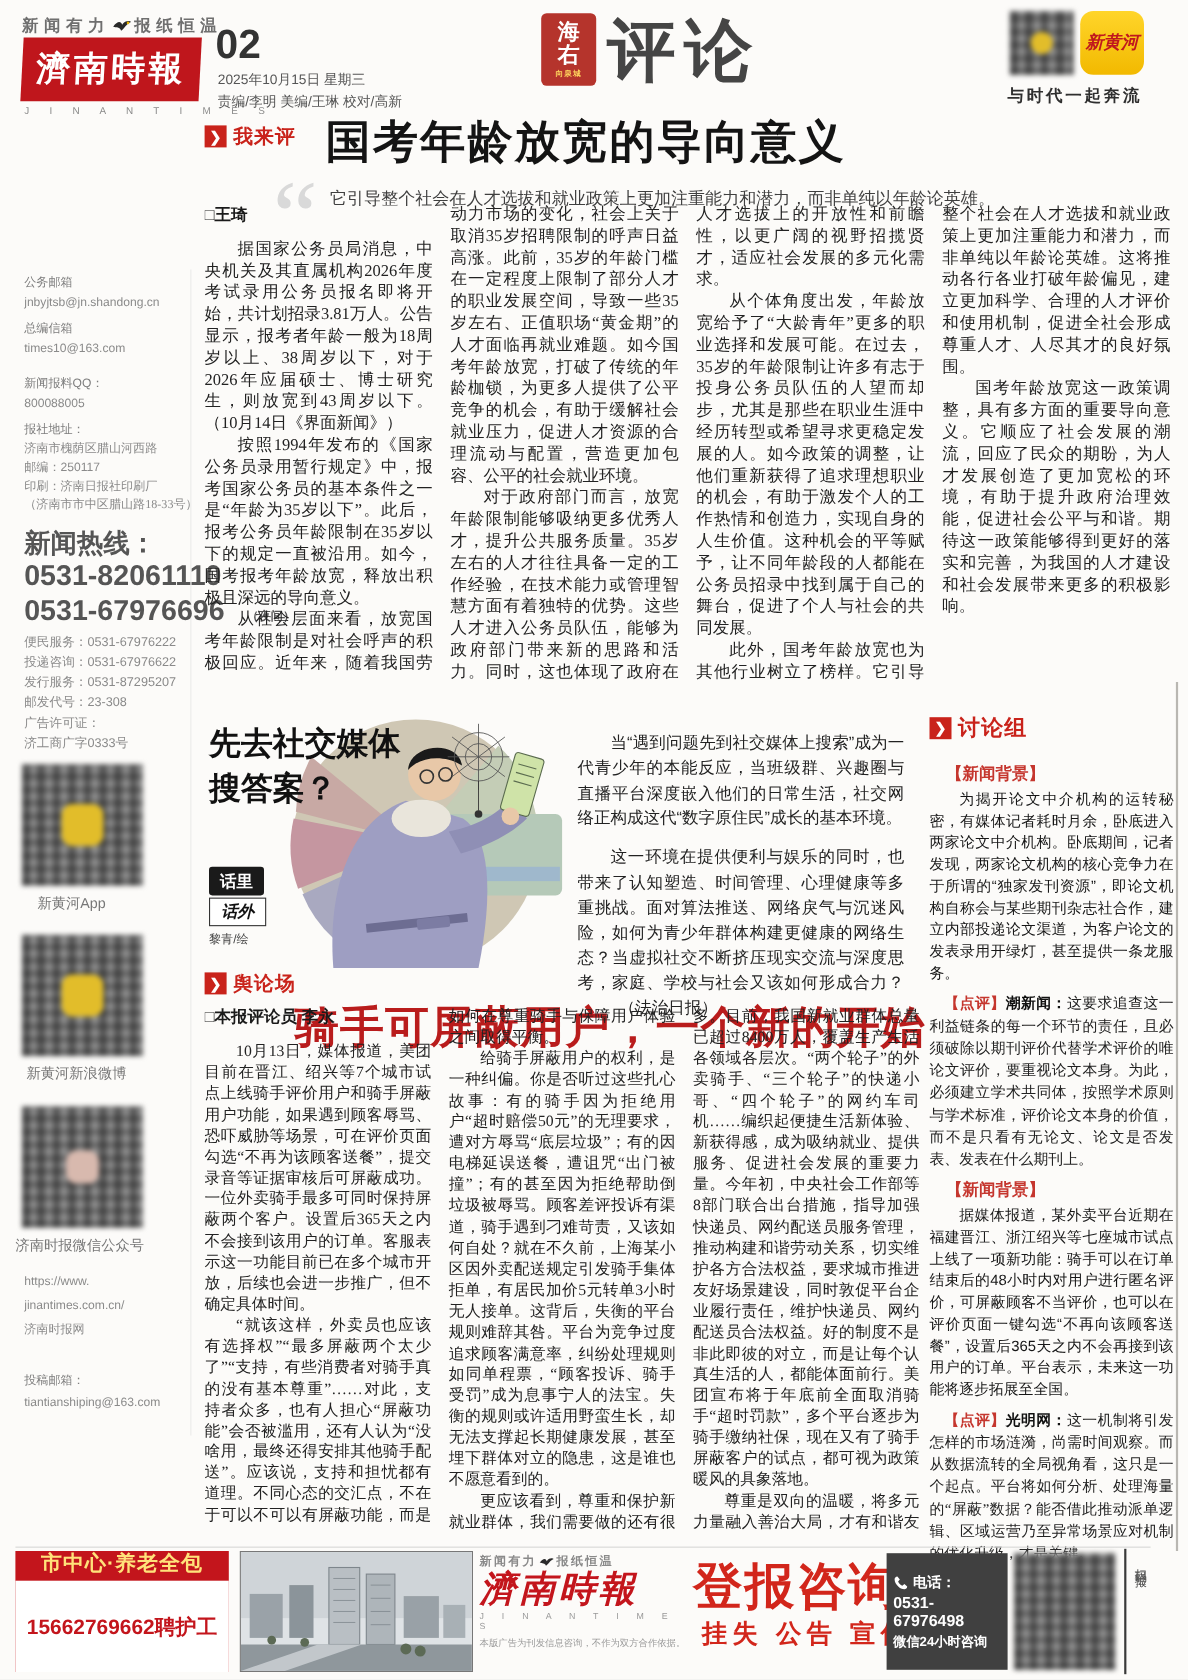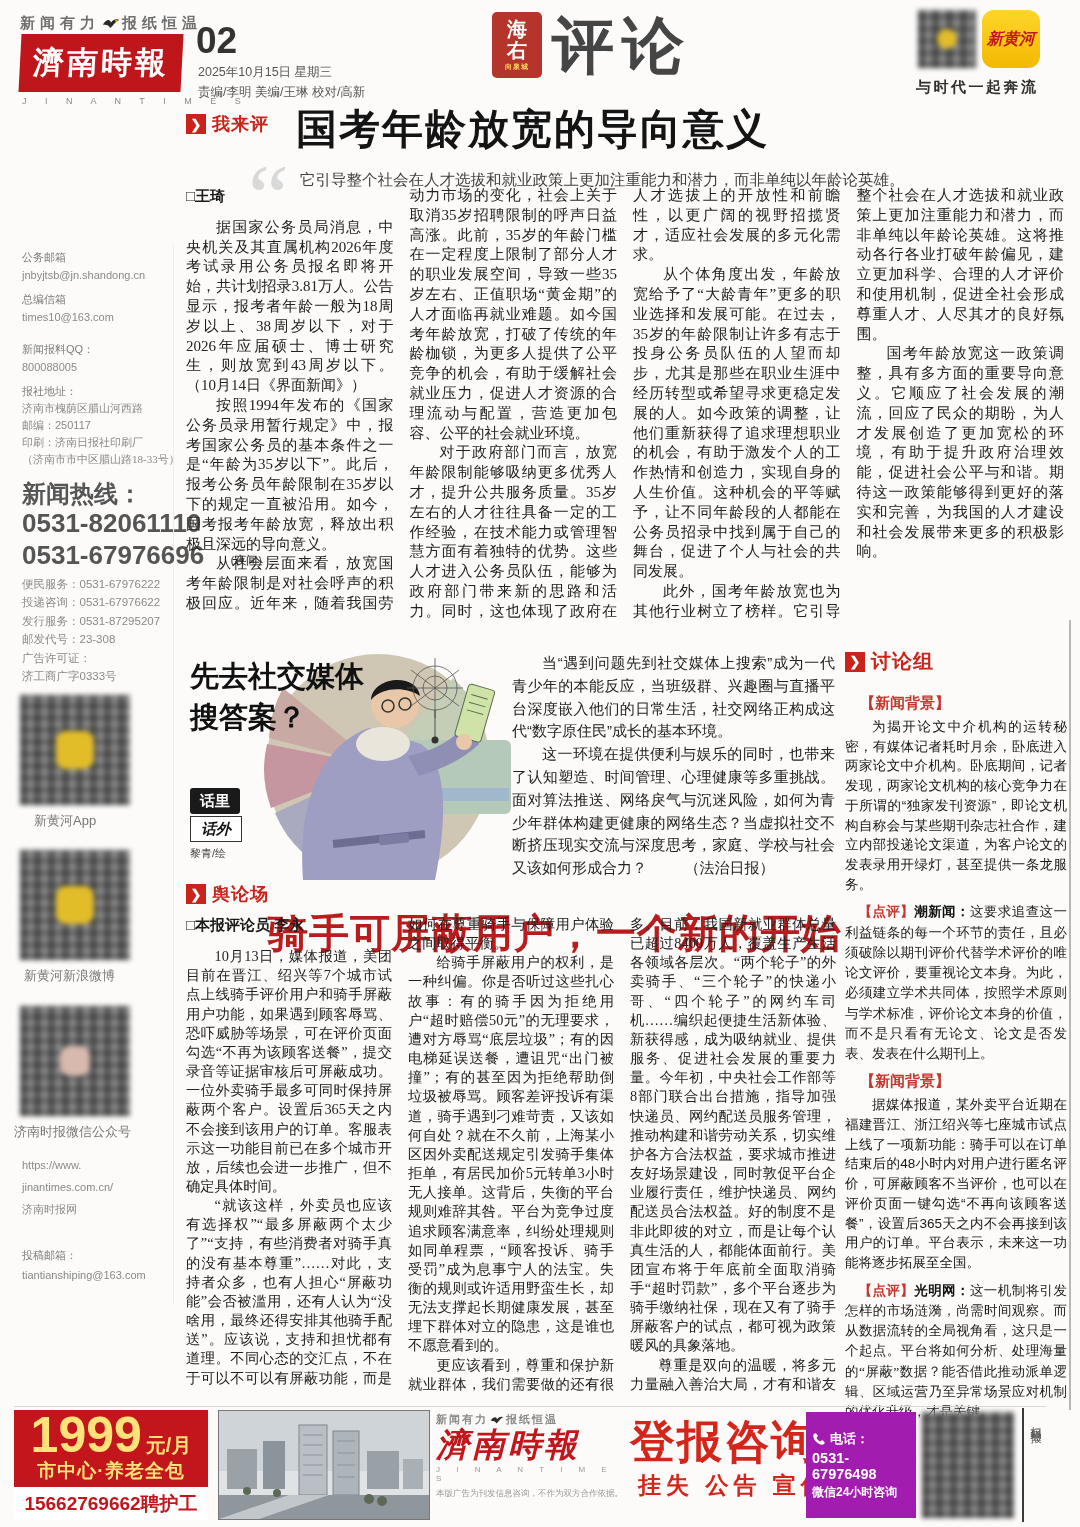--- a/index.html
+++ b/index.html
@@ -62,21 +62,21 @@
   
   .cartoon-box{left:183px;top:648px;width:330px;height:232px;overflow:hidden;}
   .cartoon-title{left:190px;top:656px;font-size:29px;font-weight:900;color:#111;line-height:1.4;}
   .stamp1{left:190px;top:788px;width:50px;height:26px;background:#1a1a1a;color:#fff;font-weight:bold;
           font-size:15px;display:flex;align-items:center;justify-content:center;border-radius:3px;}
   .stamp2{left:190px;top:816px;width:50px;height:24px;border:1px solid #333;color:#111;
           font-family:"Liberation Serif",serif;font-style:italic;font-weight:bold;font-size:15px;
           display:flex;align-items:center;justify-content:center;background:#fff;}
   .credit{left:190px;top:846px;font-size:11px;color:#444;}
   .cartoon-text{left:512px;top:652px;width:323px;font-size:15px;line-height:1.52;text-align:justify;color:#222;}
-  .cartoon-text p{margin:0;text-indent:2em;}
+  .cartoon-text p{margin:13px;text-indent:2em;}
   .cartoon-text .src{margin-left:2.5em;}
 
   
   .dz{left:845px;top:686px;width:222px;}
   .dz-label{color:#c5362e;font-weight:bold;font-size:15px;margin:8px 0 4px;text-indent:1em;}
   .dz-news{font-size:13.5px;font-weight:500;line-height:1.46;text-align:justify;color:#161616;margin:0;text-indent:2em;}
   .dz-comment{font-family:"Liberation Serif",serif;font-size:13.5px;line-height:1.5;text-align:justify;
               color:#222;margin:8px 0 0;text-indent:1em;}
   .dz-comment .dz-l{color:#c5362e;font-weight:bold;font-family:"Liberation Sans",sans-serif;}
   .dz-comment b{font-family:"Liberation Sans",sans-serif;color:#111;}
@@ -92,21 +92,21 @@
             margin-top:3px;flex:1;display:flex;align-items:center;justify-content:center;}
   .city{left:218px;top:1410px;width:212px;height:110px;border:1px solid #777;box-sizing:border-box;}
   .f-logo{left:436px;top:1412px;width:195px;}
   .f-slogan{font-size:11px;font-weight:bold;letter-spacing:2px;color:#8a8a8a;display:flex;align-items:center;gap:2px;}
   .f-mast{font-family:"Liberation Serif",serif;font-weight:900;font-style:italic;font-size:33px;
           color:#c3151c;letter-spacing:3px;line-height:1.15;}
   .f-en{font-size:8px;letter-spacing:7px;color:#999;}
   .f-disc{font-size:8.5px;color:#9a9a9a;margin-top:5px;}
   .f-service-title{left:630px;top:1412px;font-size:45px;font-weight:900;color:#d2261b;letter-spacing:2px;}
   .f-service-items{left:638px;top:1470px;font-size:23px;font-weight:900;color:#d2261b;letter-spacing:5px;}
-  .f-phone{left:806px;top:1412px;width:110px;height:106px;background:#a21caf;color:#fff;
+  .f-phone{left:806px;top:1412px;width:110px;height:106px;background:#404040;color:#fff;
            display:flex;flex-direction:column;justify-content:center;padding:0 6px;box-sizing:border-box;gap:2px;}
   .f-phone .row1{display:flex;align-items:center;gap:4px;font-size:13px;font-weight:bold;}
   .f-phone .num{font-size:14.5px;font-weight:800;letter-spacing:0px;}
   .f-phone .wx{font-size:12px;font-weight:bold;}
   .f-qr{left:922px;top:1412px;width:92px;height:106px;}
   .f-vline{left:1022px;top:1408px;width:1.5px;height:114px;background:#3a3a3a;}
   .f-vtext{left:1028px;top:1418px;writing-mode:vertical-rl;font-size:11px;color:#555;letter-spacing:2px;}
 </style>
 </head>
 <body>
@@ -269,24 +269,20 @@
     <p class="byline">□本报评论员 李永</p>
     <p>10月13日，媒体报道，美团目前在晋江、绍兴等7个城市试点上线骑手评价用户和骑手屏蔽用户功能，如果遇到顾客辱骂、恐吓威胁等场景，可在评价页面勾选“不再为该顾客送餐”，提交录音等证据审核后可屏蔽成功。一位外卖骑手最多可同时保持屏蔽两个客户。设置后365天之内不会接到该用户的订单。客服表示这一功能目前已在多个城市开放，后续也会进一步推广，但不确定具体时间。</p>
     <p>“就该这样，外卖员也应该有选择权”“最多屏蔽两个太少了”“支持，有些消费者对骑手真的没有基本尊重”……对此，支持者众多，也有人担心“屏蔽功能”会否被滥用，还有人认为“没啥用，最终还得安排其他骑手配送”。应该说，支持和担忧都有道理。不同心态的交汇点，不在于可以不可以有屏蔽功能，而是如何在尊重骑手与保障用户体验之间取得平衡。</p>
     <p>给骑手屏蔽用户的权利，是一种纠偏。你是否听过这些扎心故事：有的骑手因为拒绝用户“超时赔偿50元”的无理要求，遭对方辱骂“底层垃圾”；有的因电梯延误送餐，遭诅咒“出门被撞”；有的甚至因为拒绝帮助倒垃圾被辱骂。顾客差评投诉有渠道，骑手遇到刁难苛责，又该如何自处？就在不久前，上海某小区因外卖配送规定引发骑手集体拒单，有居民加价5元转单3小时无人接单。这背后，失衡的平台规则难辞其咎。平台为竞争过度追求顾客满意率，纠纷处理规则如同单程票，“顾客投诉、骑手受罚”成为息事宁人的法宝。失衡的规则或许适用野蛮生长，却无法支撑起长期健康发展，甚至埋下群体对立的隐患，这是谁也不愿意看到的。</p>
     <p>更应该看到，尊重和保护新就业群体，我们需要做的还有很多。目前，我国新就业群体总量已超过8400万人，覆盖生产生活各领域各层次。“两个轮子”的外卖骑手、“三个轮子”的快递小哥、“四个轮子”的网约车司机……编织起便捷生活新体验、新获得感，成为吸纳就业、提供服务、促进社会发展的重要力量。今年初，中央社会工作部等8部门联合出台措施，指导加强快递员、网约配送员服务管理，推动构建和谐劳动关系，切实维护各方合法权益，要求城市推进友好场景建设，同时敦促平台企业履行责任，维护快递员、网约配送员合法权益。好的制度不是非此即彼的对立，而是让每个认真生活的人，都能体面前行。美团宣布将于年底前全面取消骑手“超时罚款”，多个平台逐步为骑手缴纳社保，现在又有了骑手屏蔽客户的试点，都可视为政策暖风的具象落地。</p>
     <p>尊重是双向的温暖，将多元力量融入善治大局，才有和谐友善、守望相助的美好生活。关爱新就业群体，等于关爱我们自己。一份更加安心的外卖，从更为和谐的相处开始。</p>
   </div>
 
   <div class="abs footer-rule"></div>
   <div class="abs ad-box">
-    <div class="ad-price">
-      <span>1999</span>
-      <span class="ad-unit">元/月</span>
-    </div>
     <div class="ad-line2">市中心·养老全包</div>
     <div class="ad-line3">15662769662聘护工</div>
   </div>
   <div class="abs city">
     <svg width="210" height="108" viewBox="0 0 210 108">
       <rect width="210" height="108" fill="#dfe3e6"></rect>
       <rect y="0" width="210" height="60" fill="#cfd4d8"></rect>
       <rect x="8" y="38" width="30" height="40" fill="#9aa2a8"></rect>
       <rect x="44" y="30" width="22" height="48" fill="#8b949a"></rect>
       <rect x="80" y="14" width="28" height="70" fill="#b9bfc4" stroke="#7e868c"></rect>

